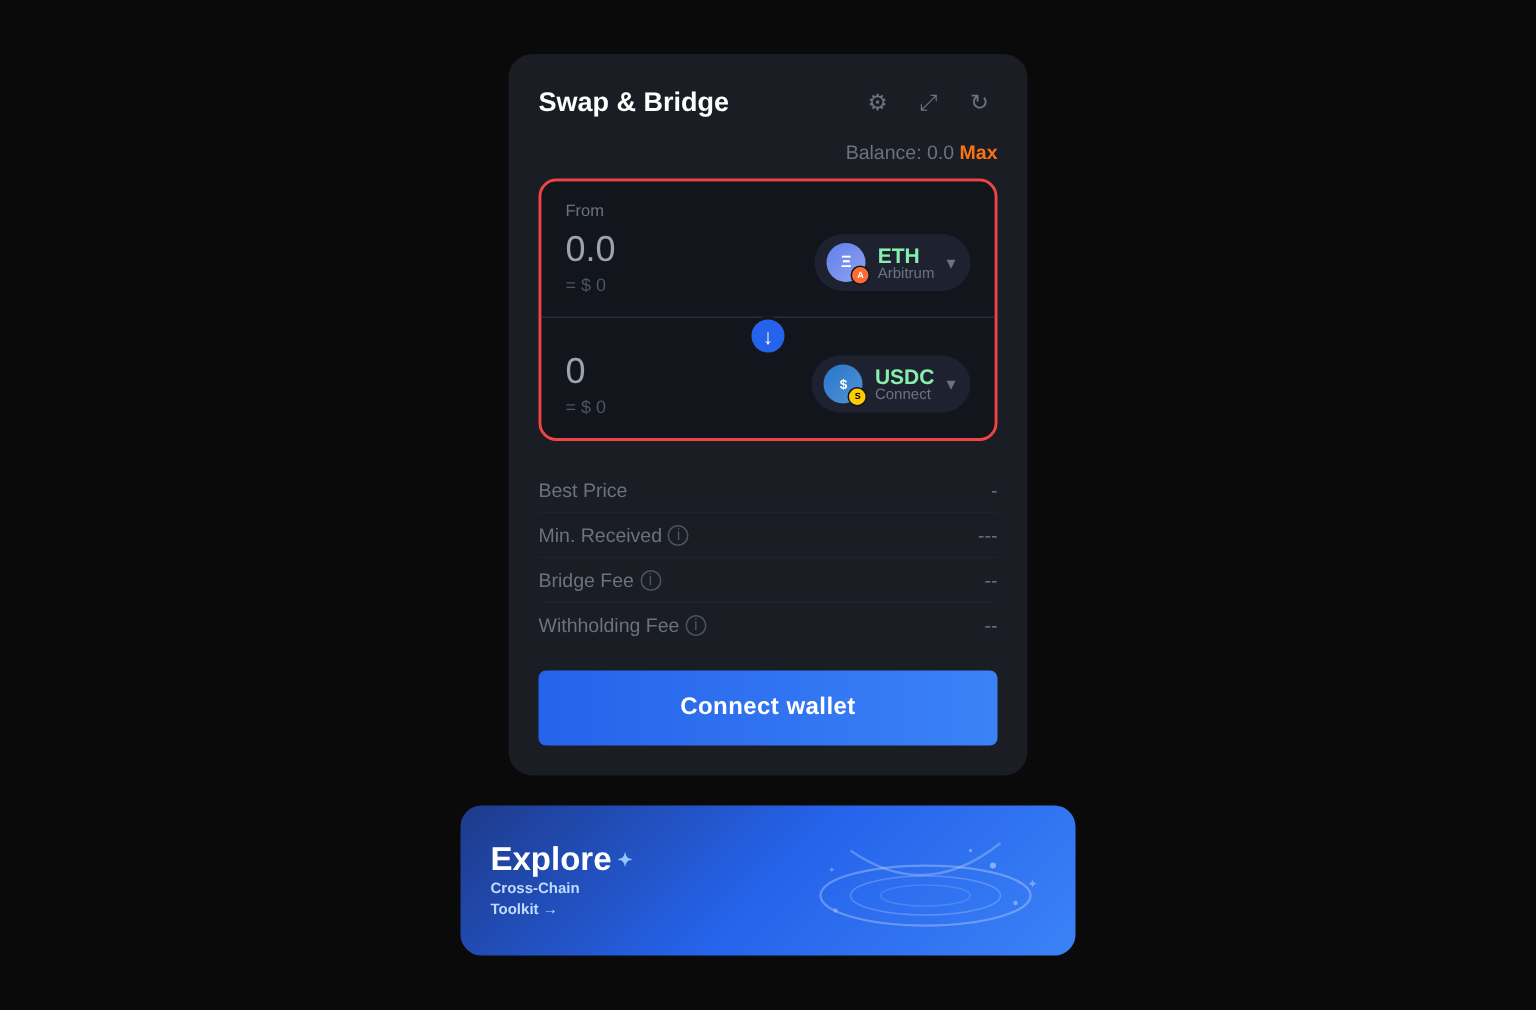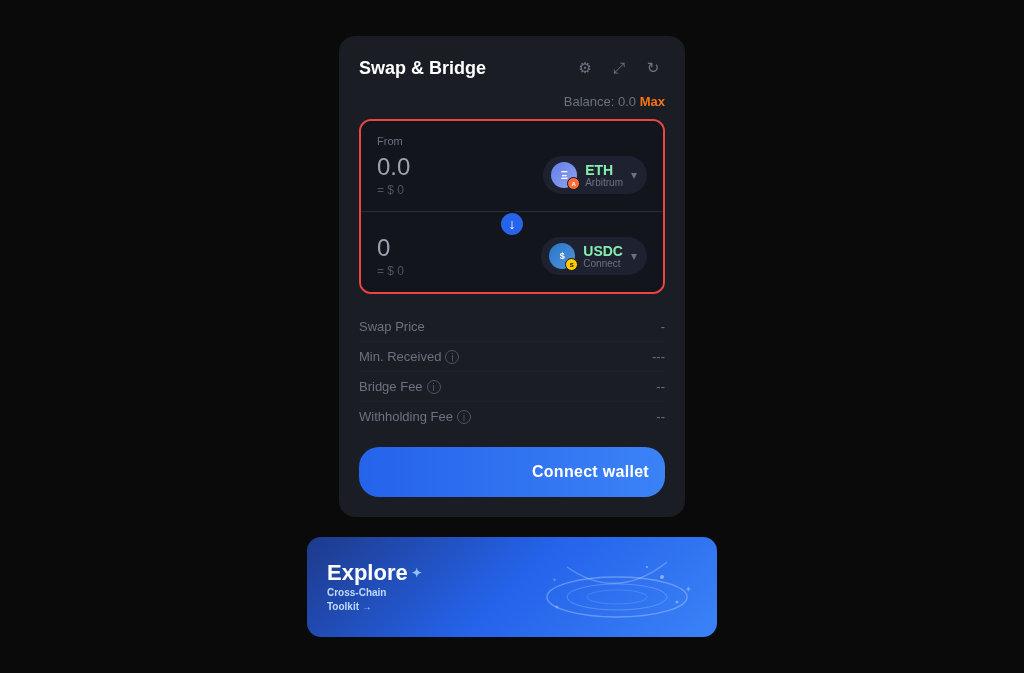--- a/index.html
+++ b/index.html
@@ -249,27 +249,26 @@
     .info-value {
       color: #6b7280;
       font-size: 13px;
     }
 
     .connect-btn {
       width: 100%;
       background: linear-gradient(90deg, #2563eb, #3b82f6);
       color: white;
       border: none;
-      border-radius: 20px;
+      border-radius: 5px;
       padding: 16px;
       font-size: 16px;
       font-weight: 600;
       cursor: pointer;
       letter-spacing: 0.3px;
-      text-align: right;
     }
 
     .explore-banner {
       background: linear-gradient(135deg, #1e3a8a, #2563eb, #3b82f6);
       border-radius: 14px;
       width: 410px;
       height: 100px;
       display: flex;
       align-items: center;
       padding: 20px;
@@ -394,21 +393,21 @@
             <div class="token-chain">Connect</div>
           </div>
           <span class="chevron">▾</span>
         </button>
       </div>
     </div>
   </div>
 
   <div class="info-rows">
     <div class="info-row">
-      <span class="info-label">Swap Price</span>
+      <span class="info-label">Best Price</span>
       <span class="info-value">-</span>
     </div>
     <div class="info-row">
       <span class="info-label">
         Min. Received
         <i class="info-icon">i</i>
       </span>
       <span class="info-value">---</span>
     </div>
     <div class="info-row">

